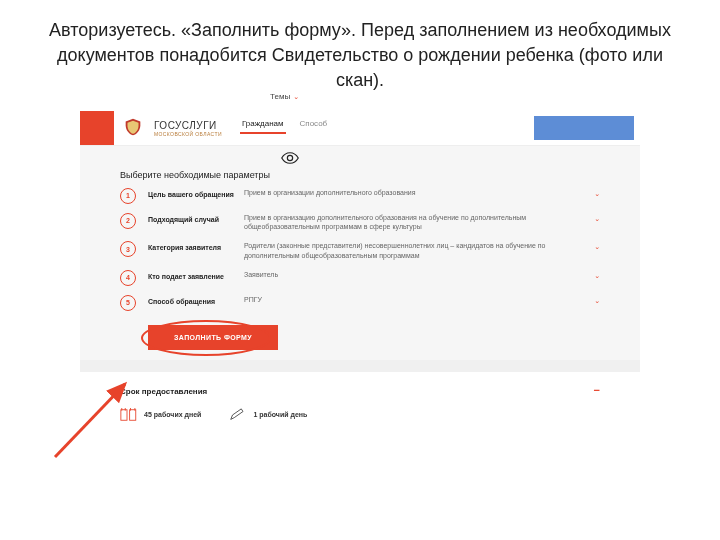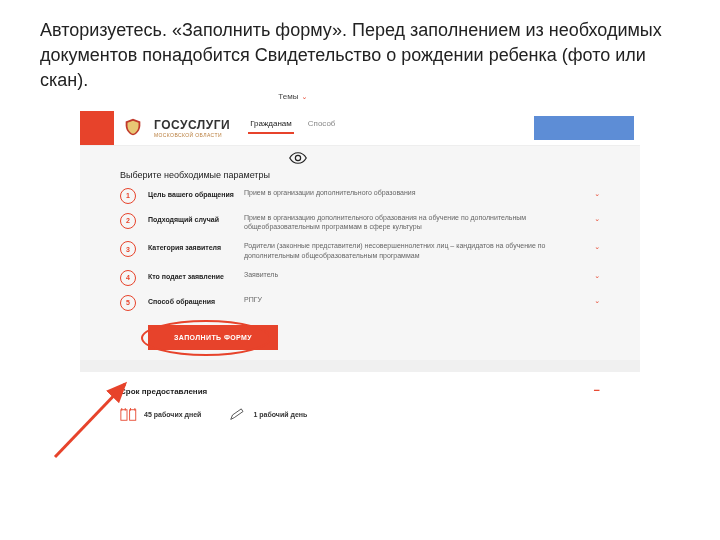--- a/index.html
+++ b/index.html
@@ -3,21 +3,21 @@
   <meta charset="utf-8">
   <style>
     * { margin: 0; padding: 0; box-sizing: border-box; }
     body { width: 720px; height: 540px; font-family: Arial, sans-serif; background: #fff; overflow: hidden; }
     
     .instruction {
       padding: 18px 40px 12px;
       font-size: 18px;
       line-height: 1.4;
       color: #222;
-      text-align: left;
+      text-align: center;
     }
     
     .screenshot {
       width: 560px;
       margin: 6px auto 0;
       background: #f6f6f6;
       position: relative;
     }
     
     .topbar {
@@ -29,21 +29,21 @@
     }
     .red-square {
       width: 34px; height: 34px; background: #e7432b;
     }
     .emblem {
       width: 26px; height: 26px; margin: 4px 8px 4px 6px;
       display: flex; align-items: center; justify-content: center;
     }
     .emblem svg { width: 22px; height: 22px; }
     .brand { display: flex; flex-direction: column; margin-right: 18px; }
-    .brand-top { font-size: 12px; font-weight: bold; letter-spacing: 0.5px; color: #333; }
+    .brand-top { font-size: 10px; font-weight: normal; letter-spacing: 0.5px; color: #333; }
     .brand-bot { font-size: 5px; color: #b87c3a; letter-spacing: 0.4px; }
     .toptabs { display: flex; align-items: center; gap: 18px; font-size: 8px; color: #444; flex-direction: column; }
     .toptab { display: flex; align-items: center; gap: 3px; }
     .toptab-inner-group { display: flex; gap: 12px; }
     .toptab-item { color: #888; padding: 0 2px 4px; }
     .toptab-item.active { color: #222; border-bottom: 2px solid #e7432b; font-weight: 500; }
     .eye-icon { display: flex; align-items: center; margin-left: 10px; }
     .blue-box { flex: 1; }
     .blue-inner { width: 100px; height: 24px; background: #5d8dd6; margin-left: auto; margin-right: 6px; }
     

